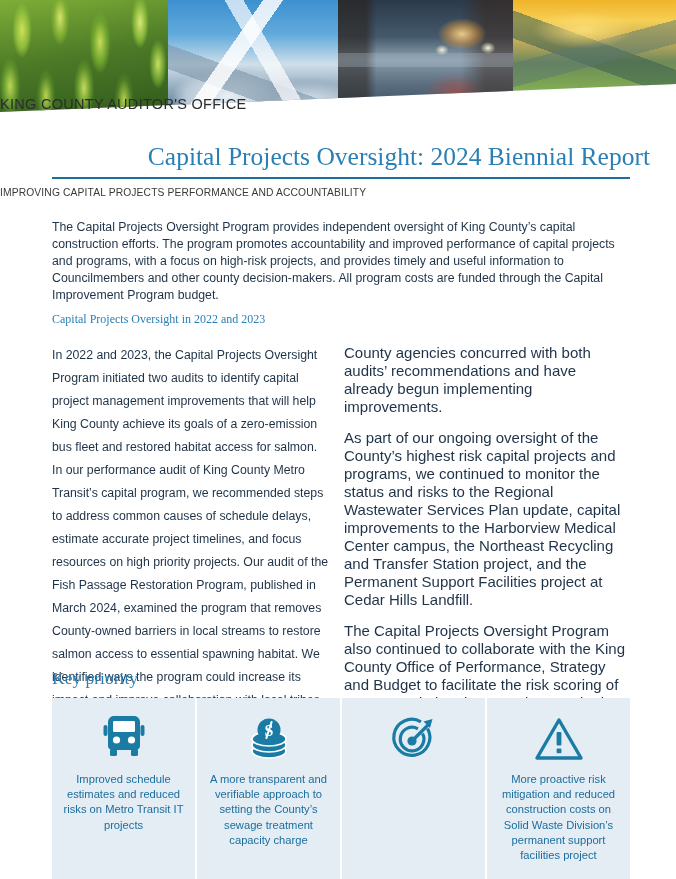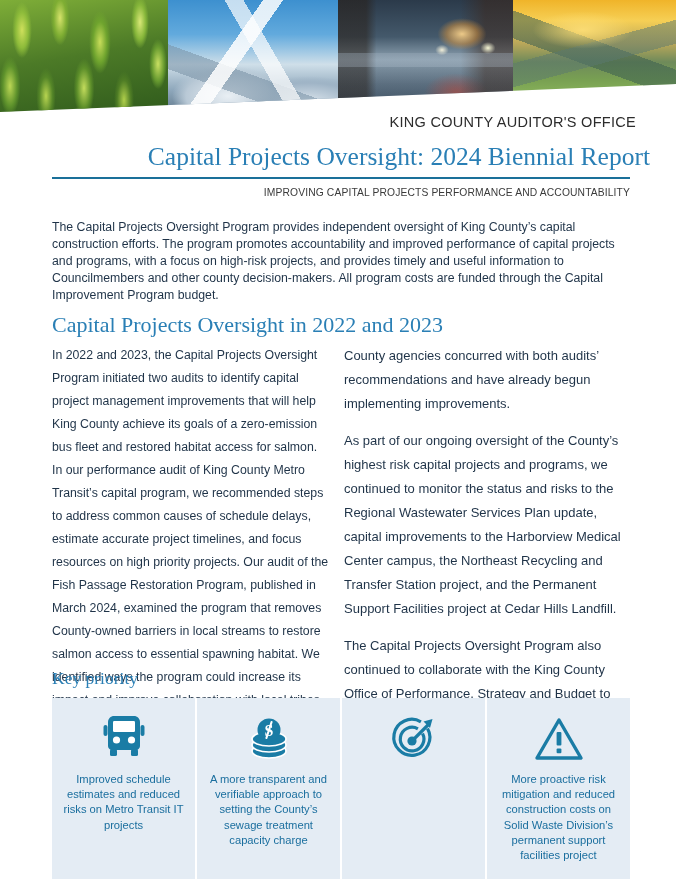--- a/index.html
+++ b/index.html
@@ -80,29 +80,27 @@
     background:
       radial-gradient(ellipse 70px 26px at 70px 30px, rgba(255,224,120,.85) 0%, transparent 72%),
       linear-gradient(165deg, transparent 0 40%, rgba(90,120,110,.5) 40% 55%, transparent 55%),
       linear-gradient(20deg, transparent 0 44%, rgba(60,95,80,.55) 44% 60%, transparent 60%),
       linear-gradient(180deg, #f0b429 0%, #f6cf55 18%, #b9a75a 38%, #6e8a5a 54%, #79a152 70%, #8cb75c 86%, #7aa64f 100%);
   }
 
   
   #office-line {
     position: absolute;
-    left: 0; top: 114px;
+    left: 0; top: 96px;
     width: 628px;
-    text-align: right;
     font-family: "Liberation Sans", sans-serif;
     font-size: 14.5px;
     letter-spacing: .02em;
     color: #2c2c2c;
     font-weight: 400;
-    margin-left: 8px;
   }
   #report-title {
     position: absolute;
     left: 0; top: 142px;
     width: 630px;
     text-align: right;
     font-family: "Liberation Serif", serif;
     font-size: 25.5px;
     color: #2a7fb5;
     letter-spacing: 0;
@@ -112,56 +110,55 @@
   #title-rule {
     position: absolute;
     left: 52px; top: 177px;
     width: 578px; height: 2px;
     background: #1a7099;
   }
   #tagline {
     position: absolute;
     left: 0; top: 187px;
     width: 630px;
-    text-align: right;
     font-size: 10.3px;
     letter-spacing: .012em;
     color: #3a3a3a;
   }
 
   
   #intro-para {
     position: absolute;
     left: 52px; top: 219px;
     width: 577px;
     font-size: 12.3px;
     line-height: 17px;
     color: #1f3348;
   }
   #section-heading {
     position: absolute;
     left: 52px; top: 312px;
     font-family: "Liberation Serif", serif;
-    font-size: 22px;
+    font-size: 12px;
     color: #2a7fb5;
   }
   #col-left {
     position: absolute;
     left: 52px; top: 344px;
     width: 277px;
     font-size: 12.3px;
     line-height: 23px;
     color: #1f3348;
   }
   #col-right {
     position: absolute;
     left: 344px; top: 344px;
     width: 283px;
-    font-size: 13px;
-    line-height: 24px;
+    font-size: 15px;
+    line-height: 18px;
     color: #1f3348;
   }
   .para { margin: 0 0 13px 0; }
   .para:last-child { margin-bottom: 0; }
 
   
   #key-results-heading {
     position: absolute;
     left: 52px; top: 668px;
     font-family: "Liberation Serif", serif;

